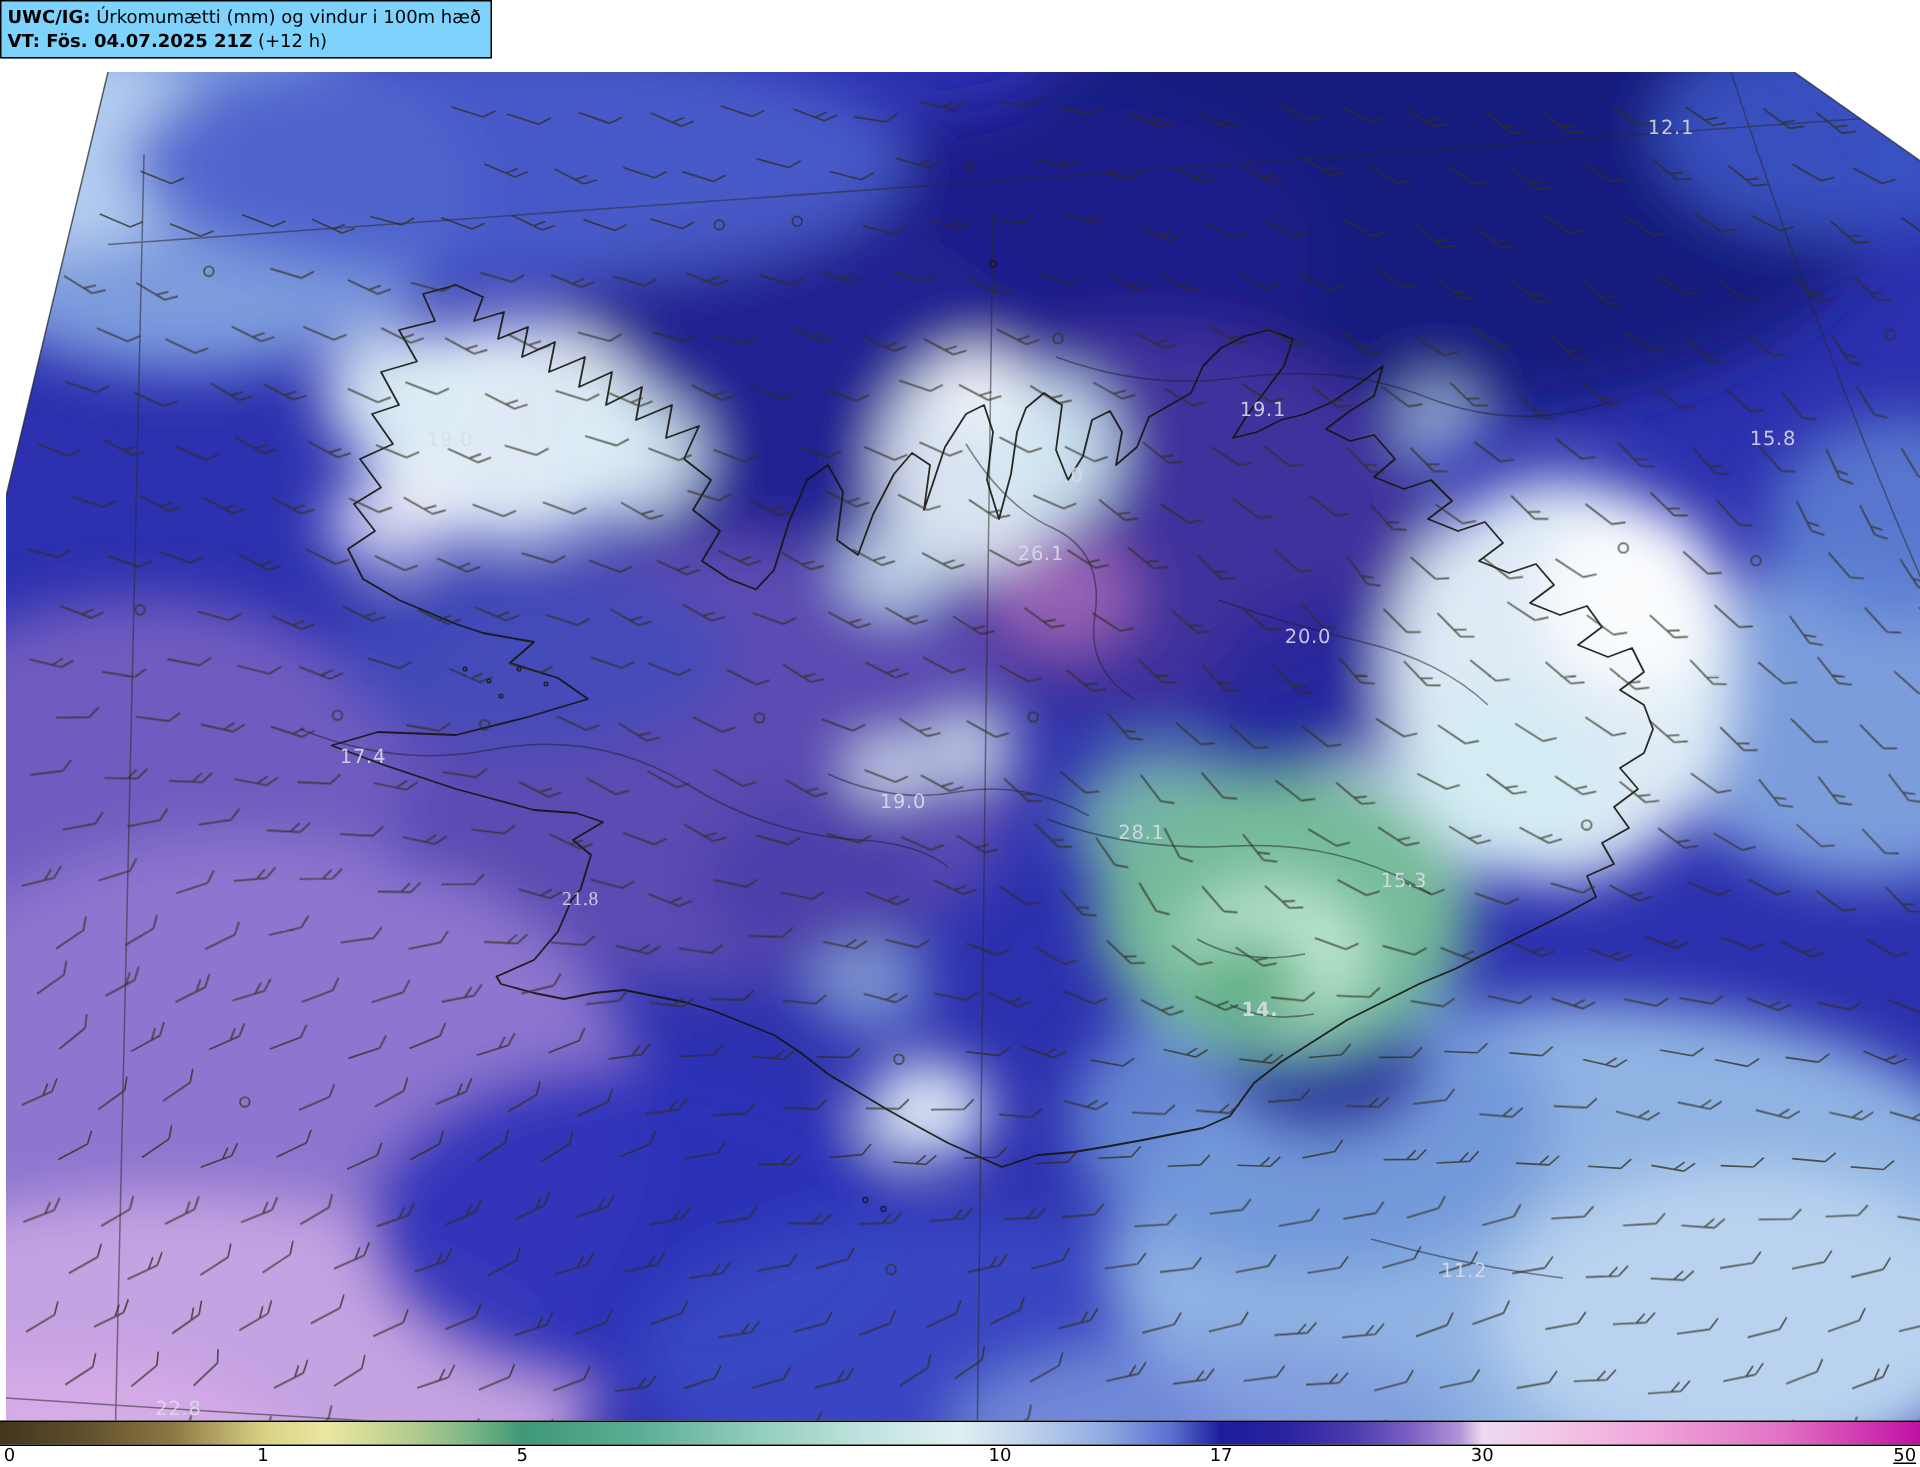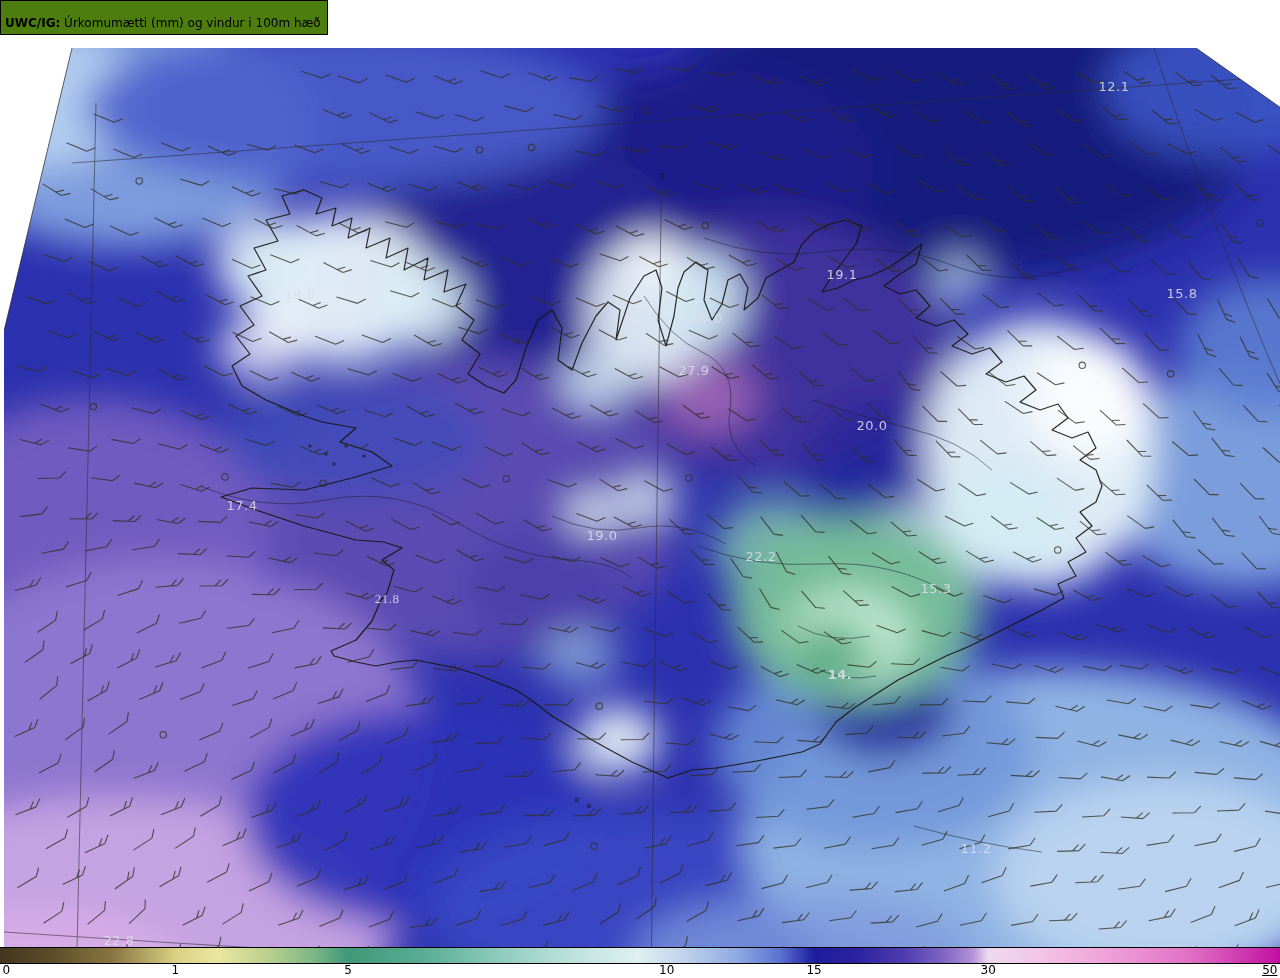--- a/index.html
+++ b/index.html
@@ -6,22 +6,22 @@
   .stage{
     position:relative;width:1280px;height:978px;overflow:hidden;
     font-family:"DejaVu Sans","Liberation Sans",sans-serif;
     background:#fff;
   }
   .map-area{position:absolute;left:4px;top:0;width:1280px;height:947px;margin-top:48px;}
   .map-area svg{display:block;}
   
   .title-box{
     position:absolute;left:0;top:0;z-index:30;
-    background:#4d7c0f;border:1px solid #000;
-    padding:14px 6px 3px 4px;
+    background:#7dd3fc;border:1px solid #000;
+    padding:2px 6px 3px 4px;
     font-size:12px;line-height:16px;color:#000;white-space:nowrap;
   }
   .title-box b{font-weight:bold;}
   
   .contour-label{
     position:absolute;z-index:20;transform:translate(-50%,-50%);
     font-size:13px;color:#dcdde9;opacity:.88;letter-spacing:.5px;
     pointer-events:none;white-space:nowrap;
   }
   
@@ -821,44 +821,45 @@
         </g>
       </g>
     </svg>
 
     <div id="labels">
         <span class="contour-label" style="left: 1110px; top: 38px;">12.1</span>
         <span class="contour-label" style="left: 296px; top: 246px;">19.0</span>
         <span class="contour-label" style="left: 838px; top: 226px;">19.1</span>
         <span class="contour-label" style="left: 1178px; top: 245px;">15.8</span>
         <span class="contour-label" style="left: 703px; top: 270px;">20.0</span>
-        <span class="contour-label" style="left: 690px; top: 322px;">27.9</span>
+        <span class="contour-label" style="left: 690px; top: 322px;">26.1</span>
         <span class="contour-label" style="left: 868px; top: 377px;">20.0</span>
         <span class="contour-label" style="left: 238px; top: 457px;">17.4</span>
         <span class="contour-label" style="left: 598px; top: 487px;">19.0</span>
-        <span class="contour-label" style="left: 757px; top: 508px;">22.2</span>
+        <span class="contour-label" style="left: 757px; top: 508px;">28.1</span>
         <span class="contour-label" style="left: 932px; top: 540px;">15.3</span>
         <span class="contour-label" style="left: 383px; top: 551px; font-family: Liberation Serif, serif;">21.8</span>
         <span class="contour-label" style="left: 836px; top: 626px; font-weight: bold;">14.</span>
         <span class="contour-label" style="left: 972px; top: 800px;">11.2</span>
         <span class="contour-label" style="left: 115px; top: 892px;">22.8</span>
         <span class="contour-label" style="left: 212px; top: 941px;">22.8</span>
       </div>
   </div>
 
   <div class="title-box">
     <div><b>UWC/IG:</b><span> Úrkomumætti (mm) og vindur i 100m hæð</span></div>
+    <div><b>VT: Fös. 04.07.2025 21Z</b><span> (+12 h)</span></div>
   </div>
 
   <div class="colorbar">
     <div class="colorbar-gradient" id="cb-gradient" style="background: linear-gradient(to right, rgb(67, 54, 30) 0%, rgb(92, 76, 41) 4%, rgb(141, 120, 67) 9%, rgb(217, 208, 131) 13.7%, rgb(235, 231, 161) 17%, rgb(185, 207, 142) 21%, rgb(124, 183, 134) 24.5%, rgb(63, 152, 120) 27.2%, rgb(88, 173, 147) 33%, rgb(142, 203, 187) 39%, rgb(191, 227, 222) 45%, rgb(223, 240, 241) 49.9%, rgb(191, 210, 236) 53.5%, rgb(143, 171, 226) 57.5%, rgb(90, 112, 208) 61%, rgb(29, 29, 156) 63.6%, rgb(43, 35, 160) 67%, rgb(76, 60, 174) 70.5%, rgb(123, 97, 194) 73.5%, rgb(179, 146, 218) 76%, rgb(236, 218, 240) 77.2%, rgb(243, 198, 231) 81%, rgb(240, 165, 218) 86%, rgb(224, 112, 196) 93%, rgb(193, 16, 162) 100%);"></div>
     <div class="colorbar-scale" id="cb-scale">
         <span class="cb-tick first" style="left: 0.2%;">0</span>
         <span class="cb-tick" style="left: 13.7%;">1</span>
         <span class="cb-tick" style="left: 27.2%;">5</span>
         <span class="cb-tick" style="left: 49.9%; margin-left: 28px;">10</span>
-        <span class="cb-tick" style="left: 63.6%;">15</span>
+        <span class="cb-tick" style="left: 63.6%;">17</span>
         <span class="cb-tick" style="left: 77.2%;">30</span>
         <span class="cb-tick last" style="left: 99.8%;">50</span>
       </div>
   </div>
 
 </div>
 
 </body></html>

